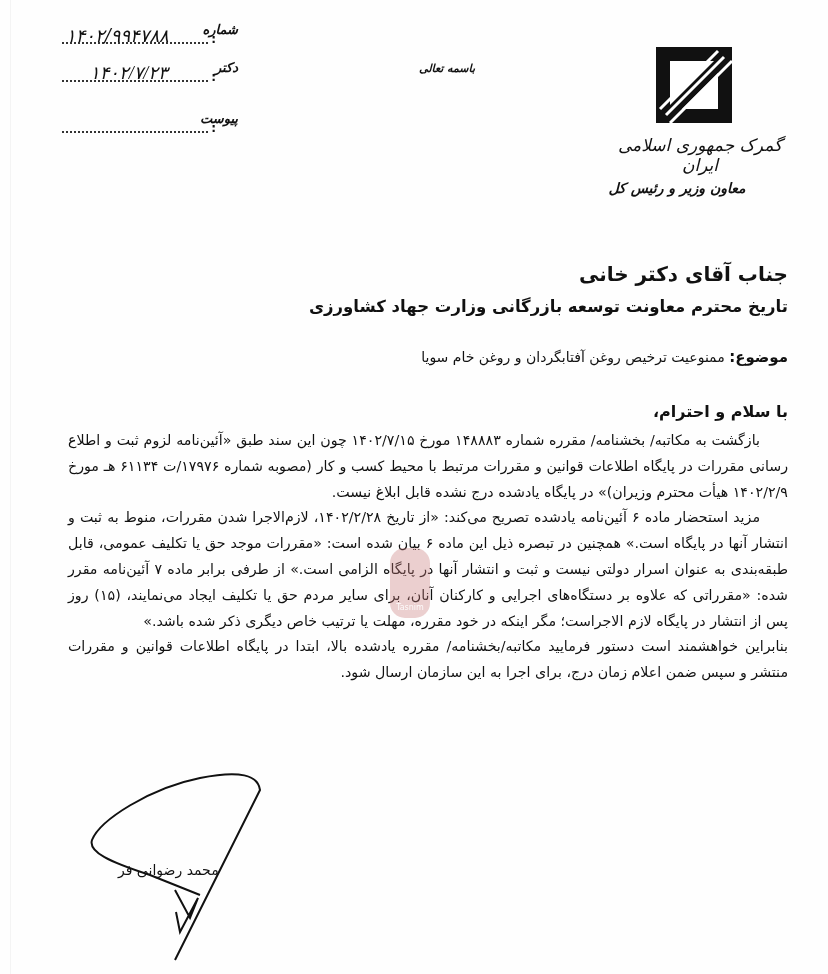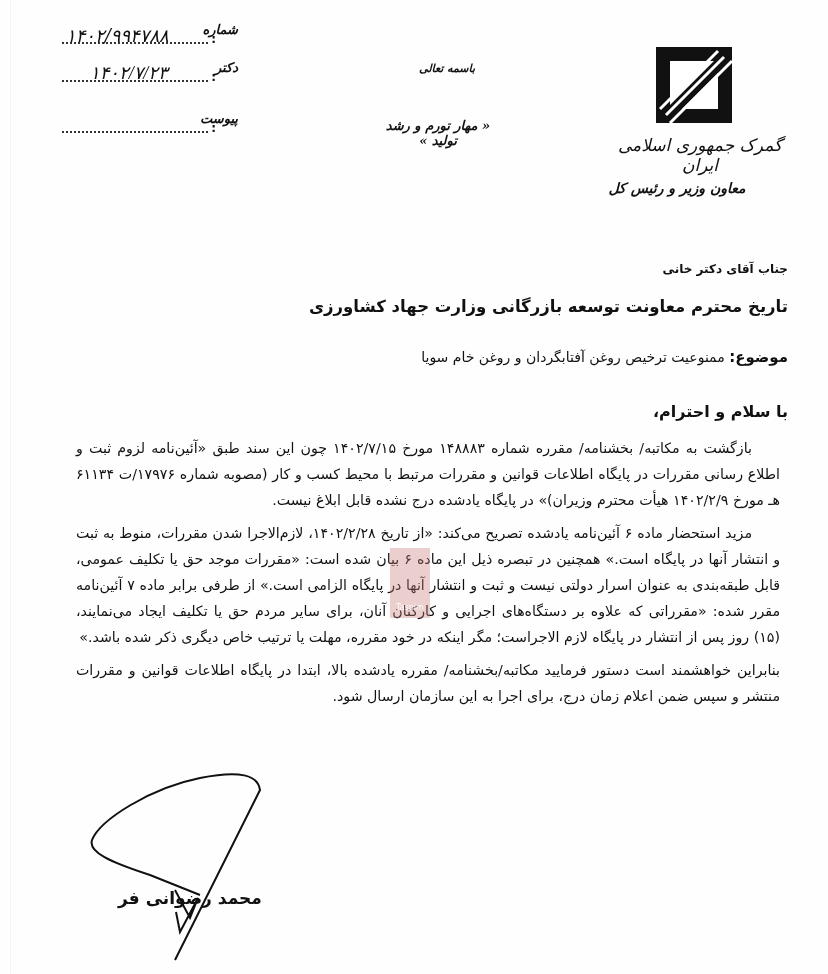--- a/index.html
+++ b/index.html
@@ -23,39 +23,39 @@
     .bismillah { position: absolute; left: 395px; top: 62px; width: 80px; text-align: center; font-family: "DejaVu Serif", serif; font-size: 11px; font-weight: bold; font-style: italic; margin-left: 12px; }
     .slogan { position: absolute; left: 378px; top: 118px; width: 120px; text-align: center; font-family: "DejaVu Serif", serif; font-size: 13px; font-weight: bold; font-style: italic; }
 
     
     .logo { position: absolute; left: 652px; top: 43px; width: 84px; width: 84px; height: 84px; }
     .org-name { position: absolute; left: 610px; top: 135px; width: 180px; text-align: center; font-family: "DejaVu Serif", serif; font-size: 17px; font-weight: normal; font-style: italic; }
     .org-sub { position: absolute; left: 602px; top: 180px; width: 150px; text-align: center; font-family: "DejaVu Serif", serif; font-size: 14px; font-weight: bold; font-style: italic; }
 
     
     .addr { position: absolute; right: 40px; font-family: "DejaVu Sans", sans-serif; font-weight: bold; text-align: right; }
-    .addr1 { top: 262px; font-size: 12px; }
+    .addr1 { top: 262px; font-size: 20px; }
     .addr2 { top: 297px; font-size: 16.5px; }
 
     .subject { position: absolute; right: 40px; top: 348px; font-size: 14px; text-align: left; }
     .subject b { font-size: 15px; }
 
     .greeting { position: absolute; right: 40px; top: 402px; font-size: 16px; font-weight: bold; text-align: right; }
 
     .body-text { position: absolute; left: 68px; right: 40px; top: 428px; font-size: 14.2px; line-height: 25.8px; text-align: justify; text-align-last: right; }
-    .body-text p { margin: 8px; }
+    .body-text p { margin: 0; }
     .indent { text-indent: 28px; }
     .bold { font-weight: normal; }
 
     
     .signature { position: absolute; left: 80px; top: 770px; width: 200px; height: 200px; }
-    .signer { position: absolute; left: 118px; top: 862px; font-size: 17px; font-weight: bold; margin-top: 26px; }
+    .signer { position: absolute; left: 118px; top: 862px; font-size: 14px; font-weight: normal; }
 
     
-    .watermark { position: absolute; left: 390px; top: 548px; width: 40px; height: 70px; background: rgba(200,120,120,0.35); border-radius: 0; }
+    .watermark { position: absolute; left: 390px; top: 548px; width: 40px; height: 70px; background: rgba(200,120,120,0.35); border-radius: 15px; }
     .watermark-text { position: absolute; left: 0; right: 0; bottom: 6px; text-align: center; font-size: 8px; color: rgba(255,255,255,0.9); }
 
     .scan-edge { position: absolute; left: 10px; top: 0; width: 1px; height: 974px; background: rgba(0,0,0,0.04); }
   </style>
 </head>
 <body>
 
 <div class="page">
   <div class="scan-edge"></div>
 
@@ -74,21 +74,20 @@
     </div>
     <div class="meta-row" style="top:103px;">
       <span class="meta-label">پیوست</span>
       <span class="meta-colon">:</span>
       <span class="meta-dots"></span>
       <span class="meta-value"></span>
     </div>
   </div>
 
   <div class="bismillah rtl">باسمه تعالی</div>
-  <div class="slogan rtl">« مهار تورم و رشد تولید »</div>
 
   <div class="logo">
     <svg width="84" height="84" viewBox="0 0 84 84">
       <rect x="4" y="4" width="76" height="76" fill="#111"></rect>
       <rect x="18" y="18" width="48" height="48" fill="#fff"></rect>
       <polygon points="8,72 72,8 80,8 80,16 16,80 8,80" fill="#111"></polygon>
       <polygon points="14,72 72,14" stroke="#fff" stroke-width="3"></polygon>
       <line x1="8" y1="66" x2="66" y2="8" stroke="#fff" stroke-width="3"></line>
       <line x1="18" y1="80" x2="80" y2="18" stroke="#fff" stroke-width="3"></line>
     </svg>

